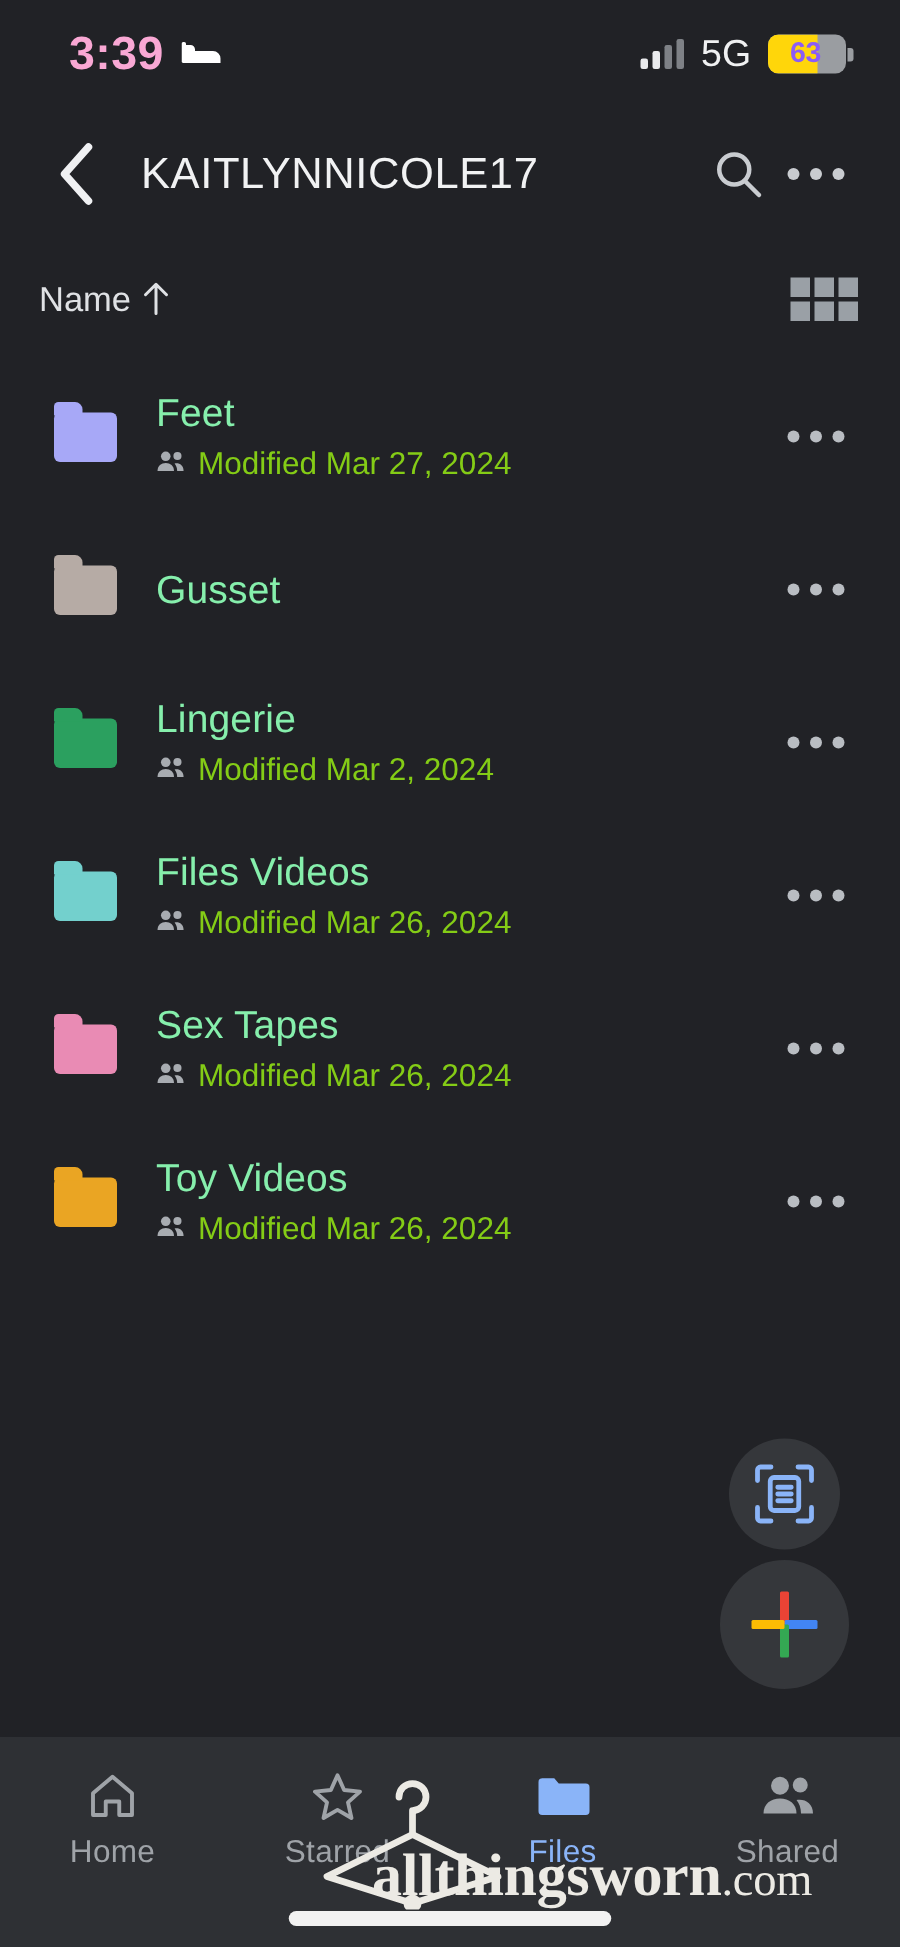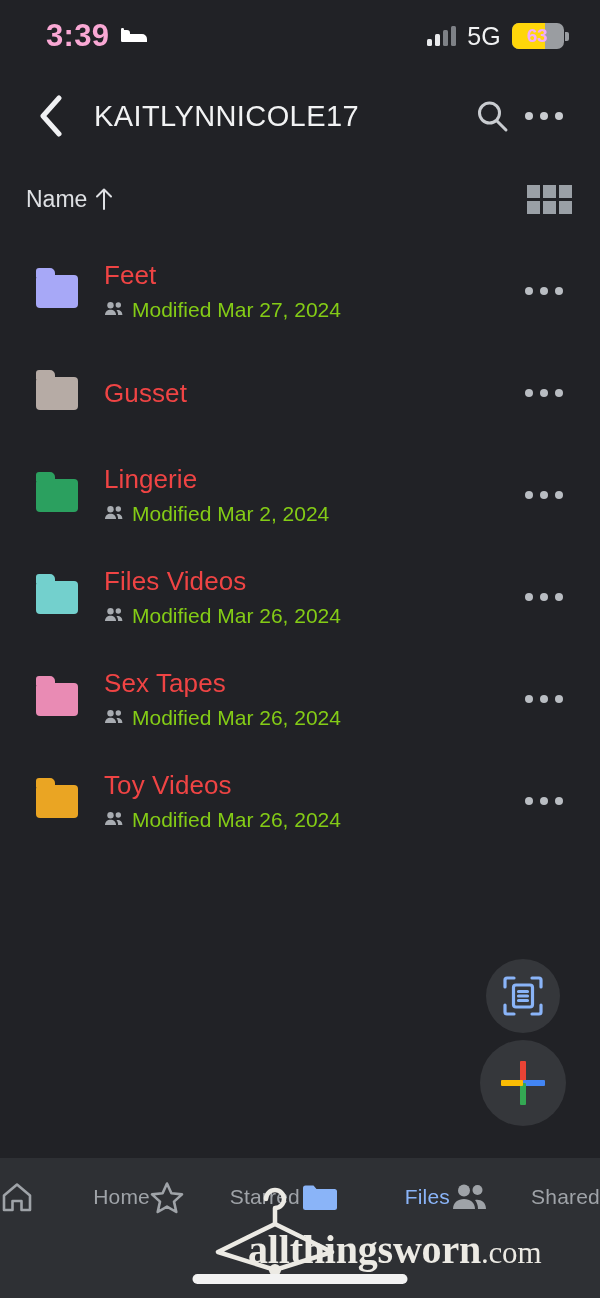--- a/index.html
+++ b/index.html
@@ -29,21 +29,21 @@
   .bars i:nth-child(3) { height: 16px; background: #7e8186; }
   .bars i:nth-child(4) { height: 20px; background: #7e8186; }
   .net { color: #f0f1f2; font-size: 25px; letter-spacing: 0.2px; }
   .battery { position: relative; width: 52px; height: 26px; }
   .batt-body {
     position: absolute; inset: 0; border-radius: 7px; background: #9a9da1; overflow: hidden;
   }
   .batt-fill { position: absolute; left: 0; top: 0; bottom: 0; width: 63%; background: #ffd60a; }
   .batt-num {
     position: absolute; inset: 0; display: flex; align-items: center; justify-content: center;
-    font-size: 19px; font-weight: 700; color: #f0abfc; letter-spacing: -0.3px; padding-right: 2px;
+    font-size: 19px; font-weight: 700; color: #8b5cf6; letter-spacing: -0.3px; padding-right: 2px;
   }
   .batt-cap {
     position: absolute; right: -5px; top: 9px; width: 4px; height: 9px;
     background: #9a9da1; border-radius: 0 2px 2px 0;
   }
 
   
   .appbar {
     position: absolute; top: 82px; left: 0; width: 600px; height: 68px;
     display: flex; align-items: center; padding: 0 30px 0 28px;
@@ -74,21 +74,21 @@
     position: relative; height: 102px; display: flex; align-items: center; padding: 0 28px 0 36px;
   }
   .folder {
     position: relative; width: 42px; height: 33px; flex: 0 0 auto; border-radius: 4px;
   }
   .folder::before {
     content: ""; position: absolute; left: 0; top: -7px; width: 19px; height: 9px;
     border-radius: 3px 5px 0 0; background: inherit;
   }
   .row-text { margin-left: 26px; display: flex; flex-direction: column; gap: 7px; min-width: 0; }
-  .row-name { color: #ef4444; font-size: 26px; letter-spacing: 0.1px; white-space: nowrap; }
+  .row-name { color: #86efac; font-size: 26px; letter-spacing: 0.1px; white-space: nowrap; }
   .row-sub { display: flex; align-items: center; gap: 8px; }
   .row-modified { color: #84cc16; font-size: 21px; white-space: nowrap; }
   .row-menu {
     position: absolute; right: 30px; top: 50%; transform: translateY(-50%);
     width: 52px; height: 52px; display: flex; align-items: center; justify-content: center;
   }
   .row-menu .dots-h i { background: #b9bdc2; }
 
   
   .fab {
@@ -103,21 +103,21 @@
   .gplus .down  { left: 19px; top: 22px; width: 6px; height: 22px; background: #34a853; }
   .gplus .left  { left: 0px;  top: 19px; width: 22px; height: 6px; background: #fbbc04; }
   .gplus .right { left: 22px; top: 19px; width: 22px; height: 6px; background: #4285f4; }
 
   
   .bottomnav {
     position: absolute; left: 0; bottom: 0; width: 600px; height: 140px;
     background: #2e3034; display: flex; align-items: flex-start; padding-top: 22px;
   }
   .navitem {
-    flex: 1; display: flex; flex-direction: row; align-items: center; gap: 9px; justify-content: space-between;
+    flex: 1; display: flex; flex-direction: column; align-items: center; gap: 9px; justify-content: space-between;
   }
   .nav-label { font-size: 21px; color: #9fa3a8; letter-spacing: 0.2px; }
   .navitem.active .nav-label { color: #8ab4f8; }
   .nav-icon { height: 34px; display: flex; align-items: center; justify-content: center; }
   .home-indicator {
     position: absolute; left: 50%; transform: translateX(-50%); bottom: 14px;
     width: 215px; height: 10px; border-radius: 6px; background: #f2f2f2;
   }
 
   

